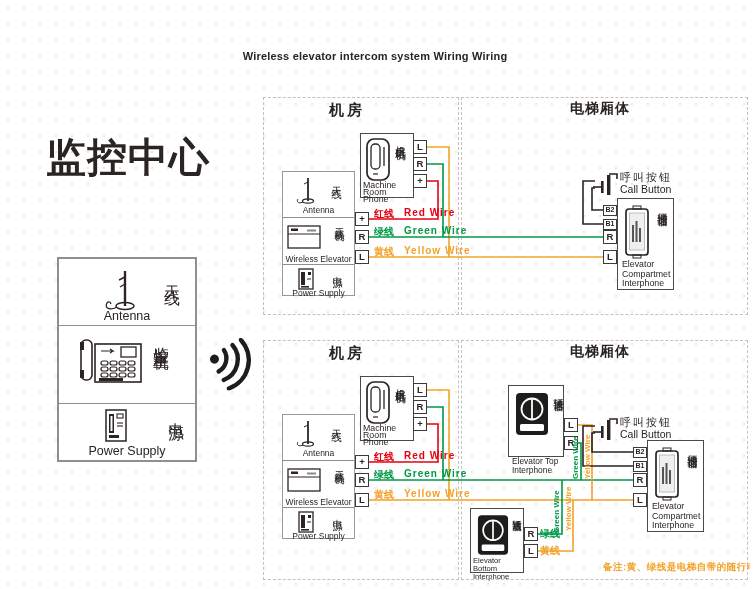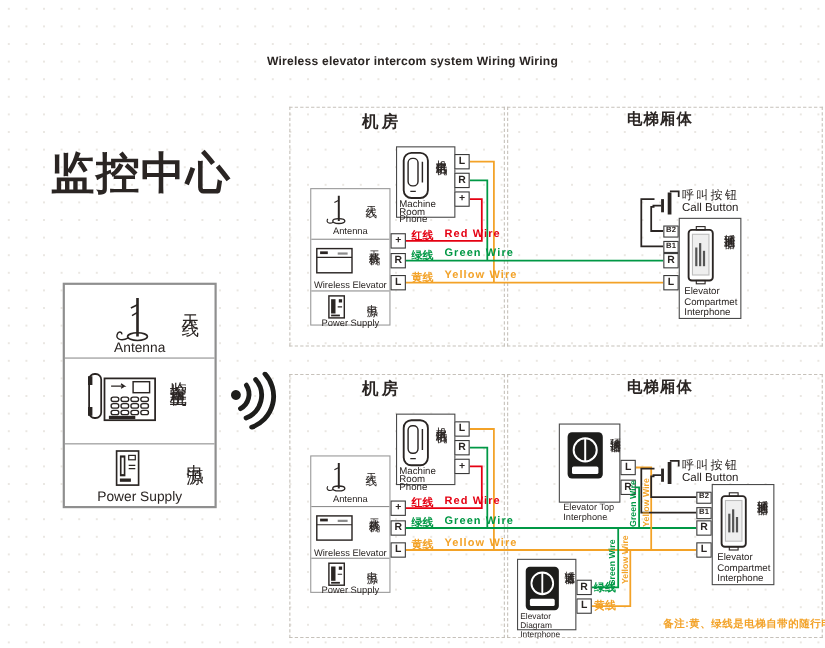--- a/index.html
+++ b/index.html
@@ -342,21 +342,21 @@
 
   <div class="device" style="left:470px;top:508px;width:54px;height:65px;">
     <svg class="icon" style="left:6px;top:5px;" width="32" height="42" viewBox="0 0 34 44">
       <rect x="1" y="1" width="32" height="42" rx="4" fill="#1d1d1b"></rect>
       <circle cx="17" cy="17" r="10.5" fill="none" stroke="#fff" stroke-width="1.8"></circle>
       <line x1="17" y1="6.5" x2="17" y2="27.5" stroke="#fff" stroke-width="1.8"></line>
       <rect x="5" y="32" width="24" height="7" rx="1.5" fill="#fff"></rect>
     </svg>
     <span class="vzh" style="left:39px;top:3px;height:52px;font-size:9.5px;letter-spacing:0.5px;">轿底通话器</span>
     <div class="abs" style="left:2px;top:48px;font-size:7.6px;line-height:8.2px;">
-      <div>Elevator Diagram</div>
+      <div>Elevator Bottom</div>
       <div>Interphone</div>
     </div>
   </div>
   <div class="term" style="left:524px;top:527px;">R</div>
   <div class="term" style="left:524px;top:544px;">L</div>
   <span class="wl grn" style="left:540px;top:527px;letter-spacing:0;">绿线</span>
   <span class="wl yel" style="left:540px;top:544px;letter-spacing:0;">黄线</span>
 
   <div class="note yel" style="left:603px;top:561px;">备注:黄、绿线是电梯自带的随行电缆</div>
 

